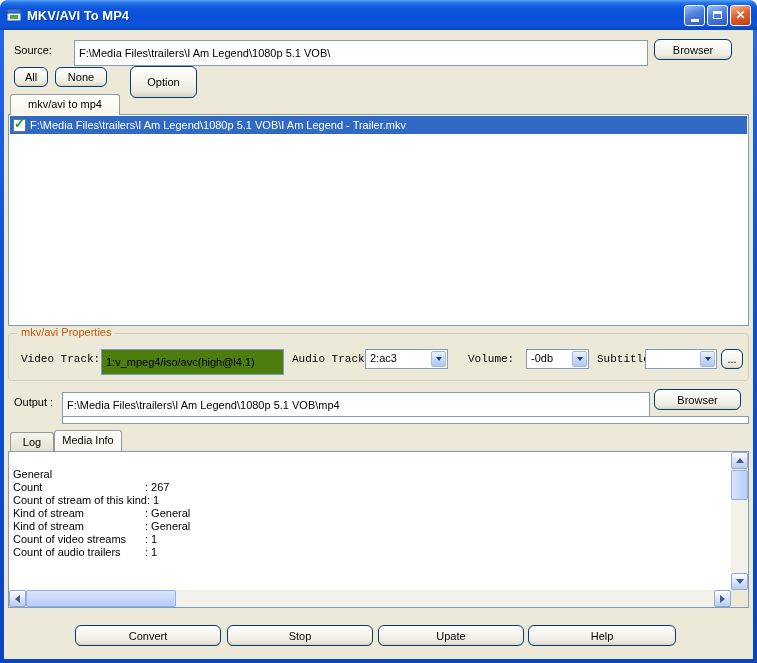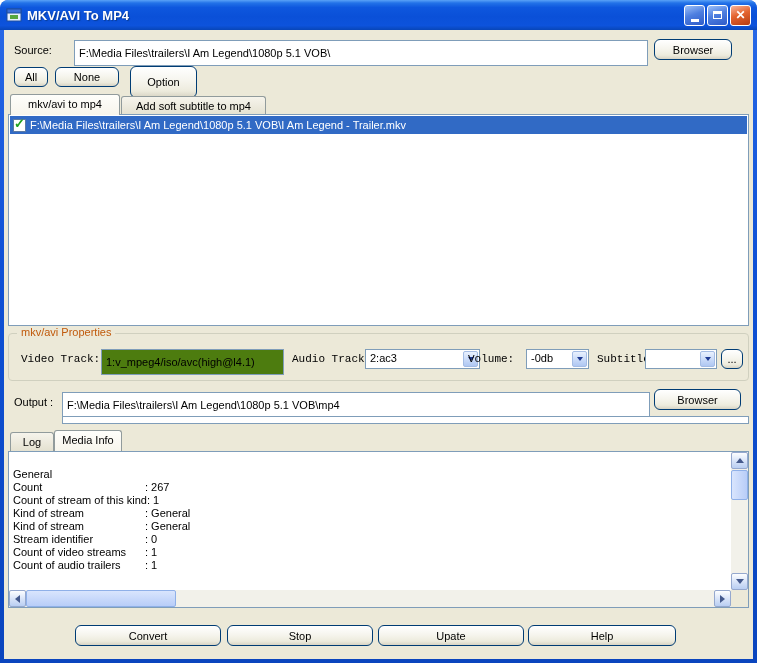--- a/index.html
+++ b/index.html
@@ -140,43 +140,42 @@
     </span>
   </div>
 
   <div class="client">
 
     <span class="label" style="left:10px;top:14px">Source:</span>
     <input class="textbox" style="left: 70px; top: 10px; width: 574px; height: 20px;" value="F:\Media Files\trailers\I Am Legend\1080p 5.1 VOB\">
     <button class="btn" style="left:650px;top:9px;width:78px;height:21px">Browser</button>
 
     <button class="btn" style="left:10px;top:37px;width:34px;height:20px">All</button>
-    <button class="btn" style="left:51px;top:37px;width:64px;height:20px">None</button>
+    <button class="btn" style="left:51px;top:37px;width:52px;height:20px">None</button>
     <button class="btn" style="left:126px;top:36px;width:67px;height:32px">Option</button>
 
     <div class="tab active" style="left:6px;top:64px;width:110px;height:21px">mkv/avi to mp4</div>
-    <div class="tab" style="left:117px;top:66px;width:145px;height:19px">Add soft subtitle to mp4</div>
 
     <div class="panel" style="left:4px;top:84px;width:741px;height:212px">
       <div class="list-row">
         <span class="checkbox">
             <span class="check">✓</span>
           </span>
         <span class="list-text">F:\Media Files\trailers\I Am Legend\1080p 5.1 VOB\I Am Legend - Trailer.mkv</span>
       </div>
     </div>
 
     <div class="groupbox" style="left:4px;top:303px;width:741px;height:48px">
       <span class="groupbox-title">mkv/avi Properties</span>
 
       <span class="gb-label" style="left:12px;top:19px">Video Track:</span>
       <input class="textbox" disabled="" style="left: 92px; top: 15px; width: 183px; height: 20px;" value="1:v_mpeg4/iso/avc(high@l4.1)">
 
       <span class="gb-label" style="left:283px;top:19px">Audio Track:</span>
-      <div class="combo" style="left:356px;top:15px;width:115px;height:20px">
+      <div class="combo" style="left:356px;top:15px;width:83px;height:20px">
         <span class="combo-text">2:ac3</span>
         <span class="combo-btn">
             <span class="arr-down-sm"></span>
           </span>
       </div>
 
       <span class="gb-label" style="left:459px;top:19px">Volume:</span>
       <div class="combo" style="left:517px;top:15px;width:63px;height:20px">
         <span class="combo-text">-0db</span>
         <span class="combo-btn">
@@ -205,21 +204,20 @@
     <div class="tab active" style="left:50px;top:400px;width:68px;height:21px">Media Info</div>
 
     <div class="panel" style="left:4px;top:421px;width:741px;height:157px">
       <div class="mi-content">
         <div class="mi-line"><span class="mi-label"></span><span></span></div>
         <div class="mi-line"><span class="mi-label">General</span><span></span></div>
         <div class="mi-line"><span class="mi-label">Count</span><span>: 267</span></div>
         <div class="mi-line"><span class="mi-label">Count of stream of this kind</span><span>: 1</span></div>
         <div class="mi-line"><span class="mi-label">Kind of stream</span><span>: General</span></div>
         <div class="mi-line"><span class="mi-label">Kind of stream</span><span>: General</span></div>
-        <div class="mi-line"><span class="mi-label">Stream identifier</span><span>: 0</span></div>
         <div class="mi-line"><span class="mi-label">Count of video streams</span><span>: 1</span></div>
         <div class="mi-line"><span class="mi-label">Count of audio trailers</span><span>: 1</span></div>
       </div>
 
       <div class="vscroll">
         <span class="sb-btn sb-up">
             <span class="tri-up"></span>
           </span>
         <span class="vthumb"></span>
         <span class="sb-btn sb-dn">

